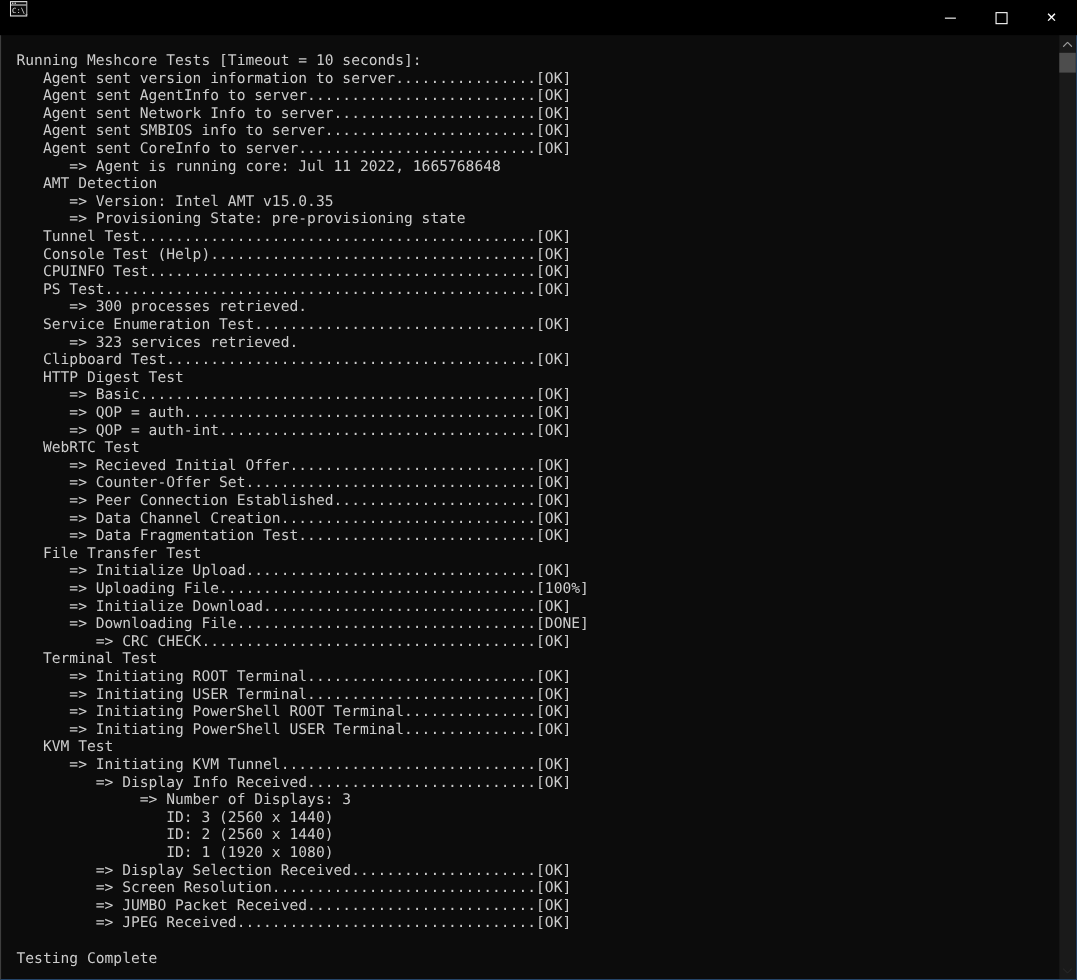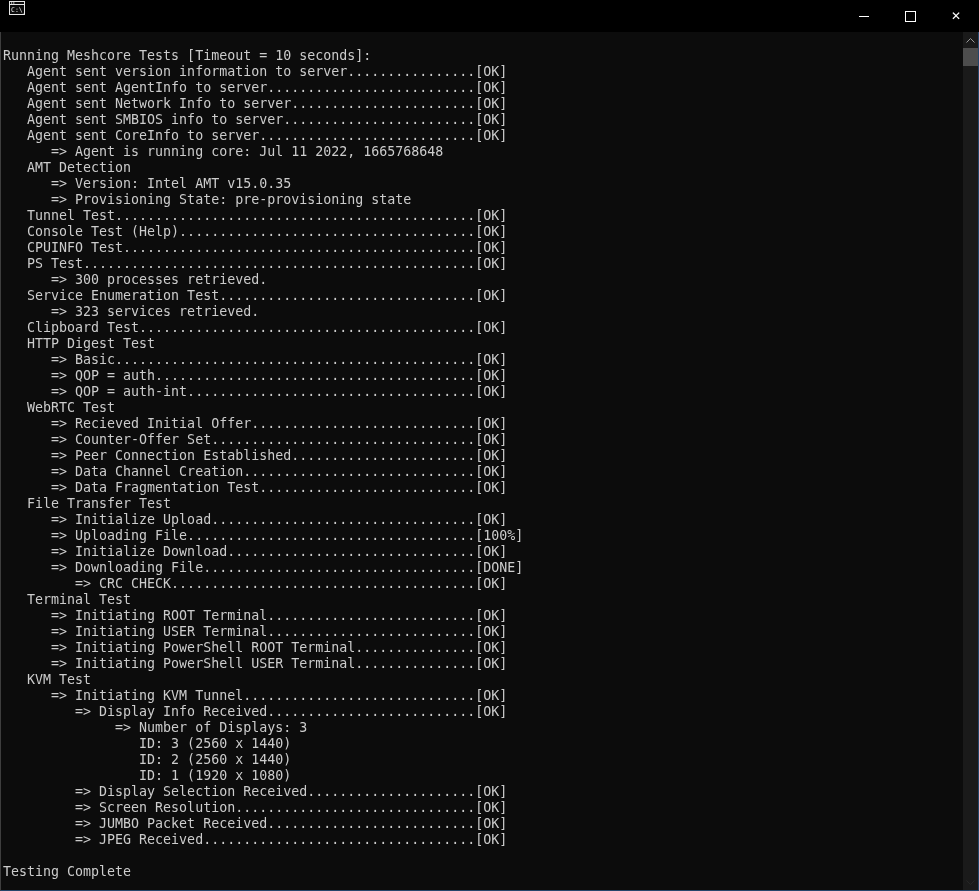--- a/index.html
+++ b/index.html
@@ -35,21 +35,21 @@
   .window-body {
     position:absolute; top:32px; left:0; width:977px; height:858px;
     background:#0c0c0c;
     border-left:1px solid #3e3e3e;
     border-right:1px solid #25466b;
     border-bottom:1px solid #25466b;
     box-sizing:content-box;
   }
   .console {
     position:absolute; top:0; left:0; right:15px; bottom:0;
-    padding:16px 0 0 2px;
+    padding:16px 0 0 14px;
     font-family:"DejaVu Sans Mono", monospace;
     font-size:13.3px; line-height:16px;
     color:#cccccc; white-space:pre; overflow:hidden;
   }
   .line { min-height:16px; }
   
   .scrollbar {
     position:absolute; top:0; right:0; width:15px; bottom:0;
     background:#1a1a1a;
   }

